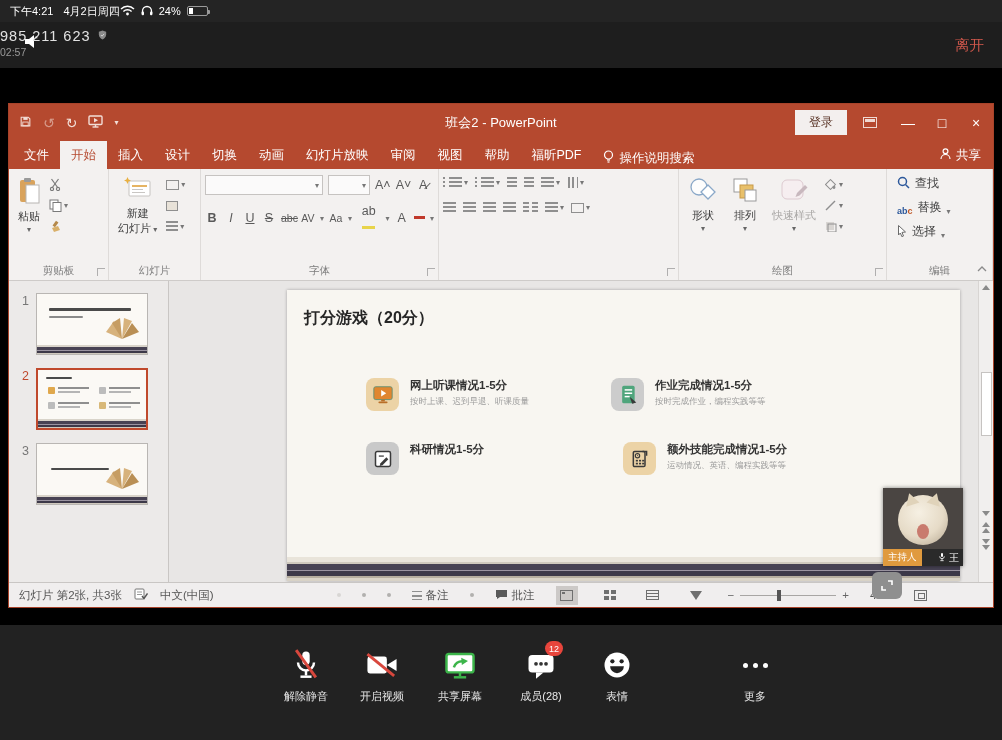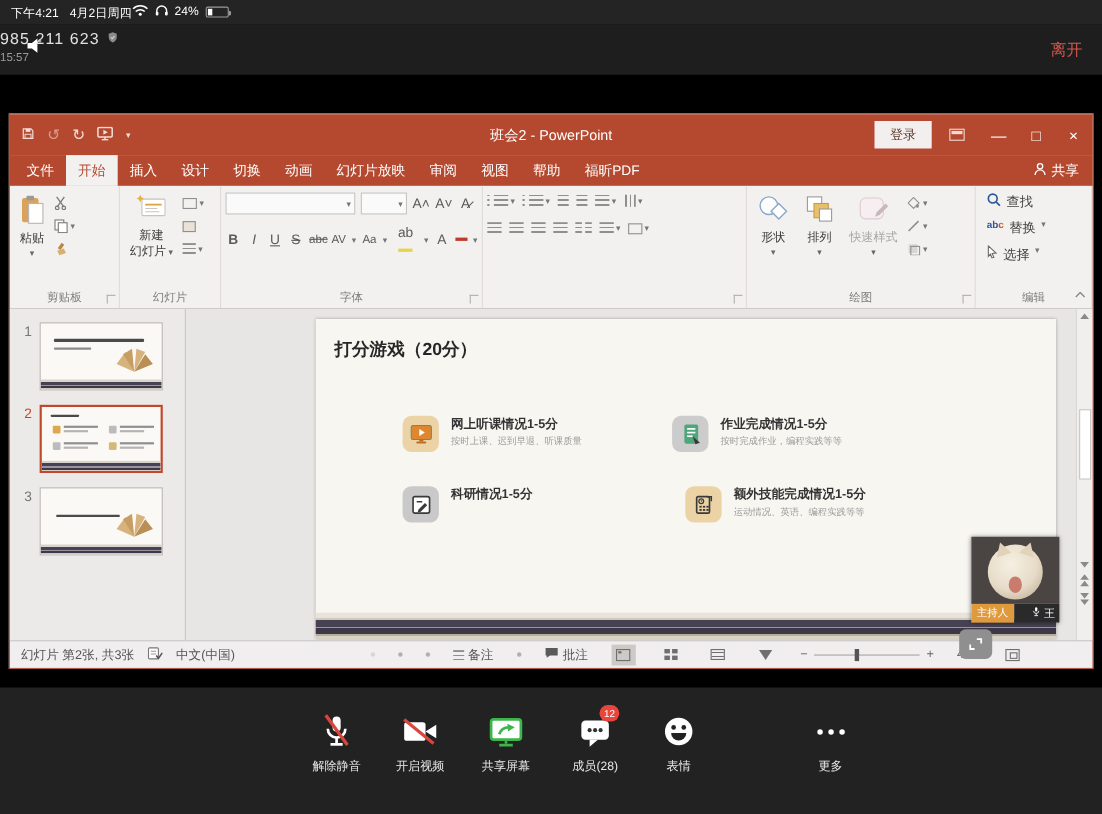--- a/index.html
+++ b/index.html
@@ -59,21 +59,21 @@
   .caret{font-size:8px;color:#777}
   .combo{position:relative;width:118px;height:20px;background:#fbfafa;border:1px solid #c6c3c1;display:flex;align-items:center;justify-content:flex-end;padding-right:3px}
   .combo.small{width:42px}
   .fontrow{display:flex;align-items:center;gap:5px}
   .fmt{font-size:12.5px;color:#5a5a5a;min-width:14px;text-align:center;cursor:pointer}
   .fmt.b{font-weight:bold}.fmt.i{font-style:italic}.fmt.u{text-decoration:underline}
   .fmt.s,.fmt.abc{text-decoration:line-through}
   .fmt.small{font-size:10.5px}
   .colorbar{display:inline-block;width:13px;height:3px;margin-top:-2px}
   .stack{display:flex;flex-direction:column;gap:7px}
-  .editrow{display:flex;align-items:flex-start;gap:5px;font-size:12px;color:#3f3f3f;cursor:pointer}
+  .editrow{display:flex;align-items:flex-end;gap:5px;font-size:12px;color:#3f3f3f;cursor:pointer}
   .collapse{position:absolute;right:6px;bottom:4px;color:#8a8a8a;cursor:pointer}
 
   
   .content{position:absolute;top:177px;left:0;right:0;bottom:25px;display:flex;background:#e8e6e5}
   .thumbs{width:160px;background:#eceae9;border-right:1px solid #c9c6c4;padding-top:12px}
   .thumb-row{display:flex;gap:7px;padding-left:8px;margin-bottom:13px;cursor:pointer}
   .tnum{font-size:12.5px;color:#777;width:12px;text-align:right;padding-top:1px}
   .tnum.sel{color:#c0492c}
   .thumb{position:relative;width:112px;height:62px;background:#fbf9f5;border:1px solid #b9b6b3;overflow:hidden}
   .thumb.sel{border:2px solid #c0492c}
@@ -198,21 +198,21 @@
     <div class="meet-center">
       <div class="meet-id-row">
         <span>985 211 623</span>
         <span>
           <svg width="11" height="12" viewBox="0 0 24 24">
               <path d="M12 2l8 3v6c0 5.5-4 9-8 11-4-2-8-5.5-8-11V5z" fill="#8a8a8a"></path>
               <path d="M8.5 12l2.5 2.5 4.5-5" fill="none" stroke="#d8d8d8" stroke-width="2"></path>
             </svg>
         </span>
       </div>
-      <div class="meet-timer">15:57</div>
+      <div class="meet-timer">02:57</div>
     </div>
     <span class="leave-btn">离开</span>
   </div>
 
   <div class="ppt">
 
     <div class="titlebar">
       <div class="qat">
         <span>
           <svg width="13" height="13" viewBox="0 0 24 24">
@@ -248,20 +248,30 @@
       <span class="tab active">开始</span>
       <span class="tab">插入</span>
       <span class="tab">设计</span>
       <span class="tab">切换</span>
       <span class="tab">动画</span>
       <span class="tab">幻灯片放映</span>
       <span class="tab">审阅</span>
       <span class="tab">视图</span>
       <span class="tab">帮助</span>
       <span class="tab">福昕PDF</span>
+      <span class="tellme">
+        <span>
+          <svg width="11" height="13" viewBox="0 0 11 13">
+              <circle cx="5.5" cy="5" r="4" fill="none" stroke="#fff" stroke-width="1.2"></circle>
+              <line x1="4" y1="10" x2="7" y2="10" stroke="#fff" stroke-width="1.2"></line>
+              <line x1="4.5" y1="12" x2="6.5" y2="12" stroke="#fff" stroke-width="1.2"></line>
+            </svg>
+        </span>
+        <span>操作说明搜索</span>
+      </span>
       <span class="share-area">
         <span>
           <svg width="11" height="12" viewBox="0 0 11 12">
               <circle cx="5.5" cy="3.2" r="2.4" fill="none" stroke="#fff" stroke-width="1.2"></circle>
               <path d="M1 11a4.5 4.5 0 0 1 9 0" fill="none" stroke="#fff" stroke-width="1.2"></path>
             </svg>
         </span>
         <span>共享</span>
       </span>
     </div>

